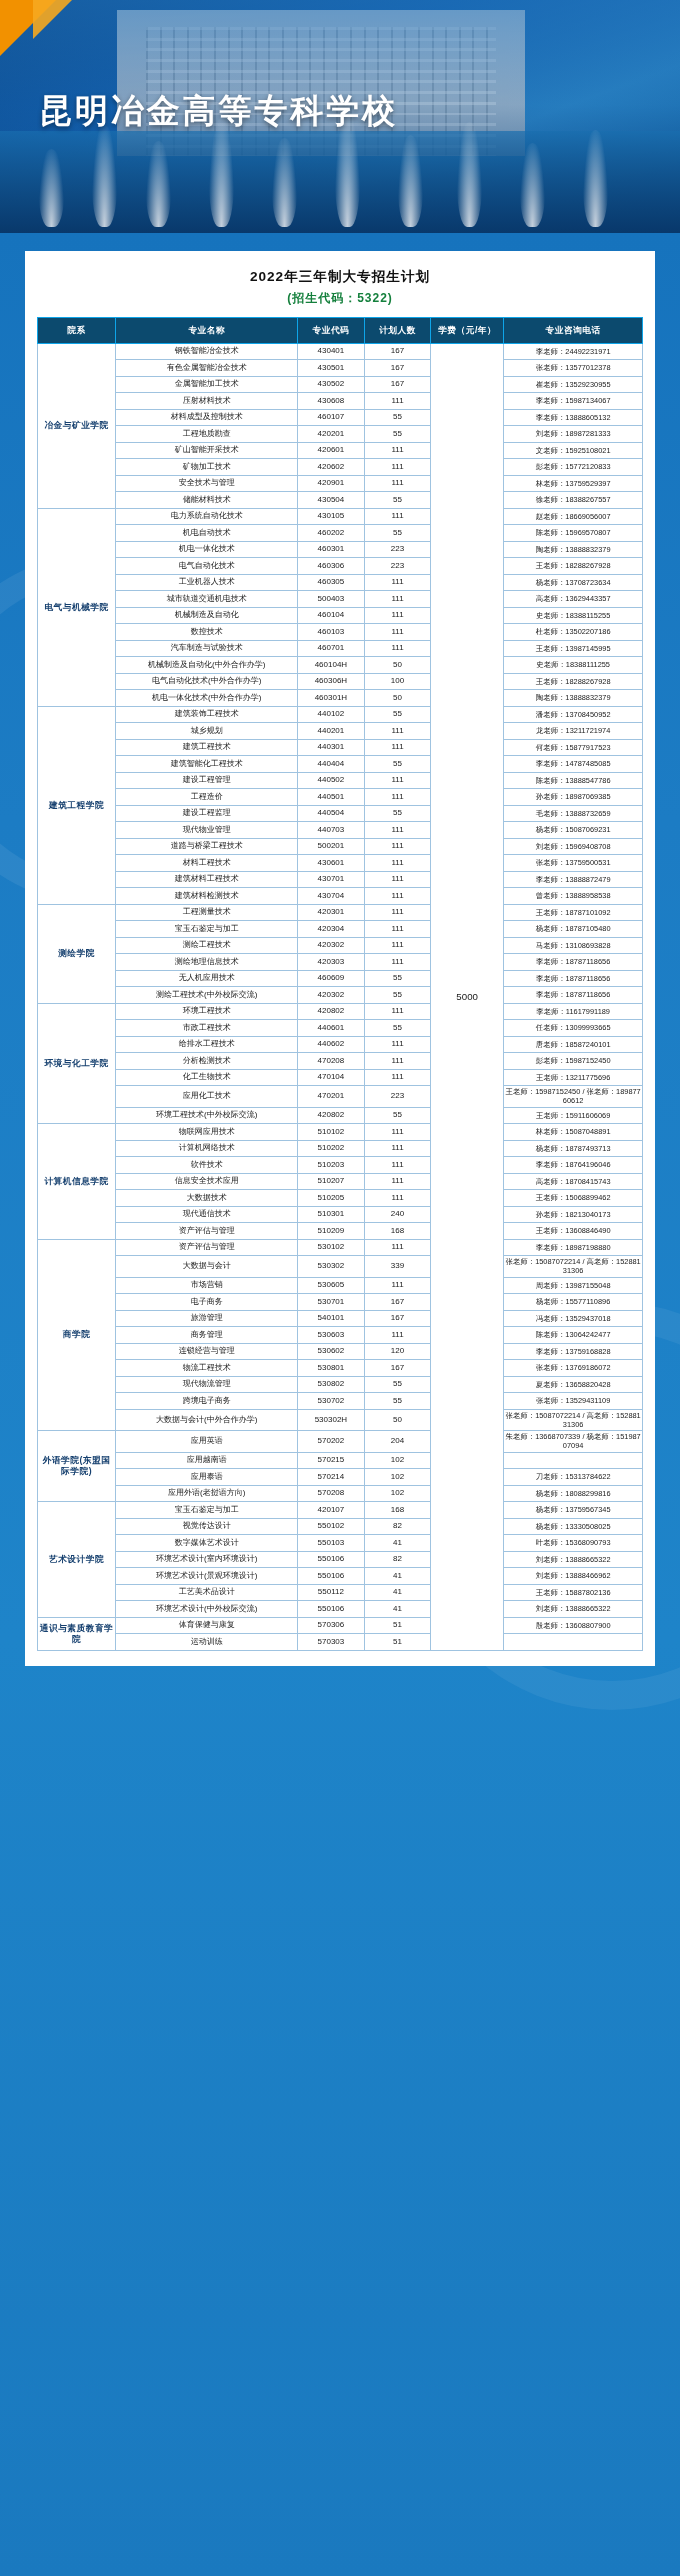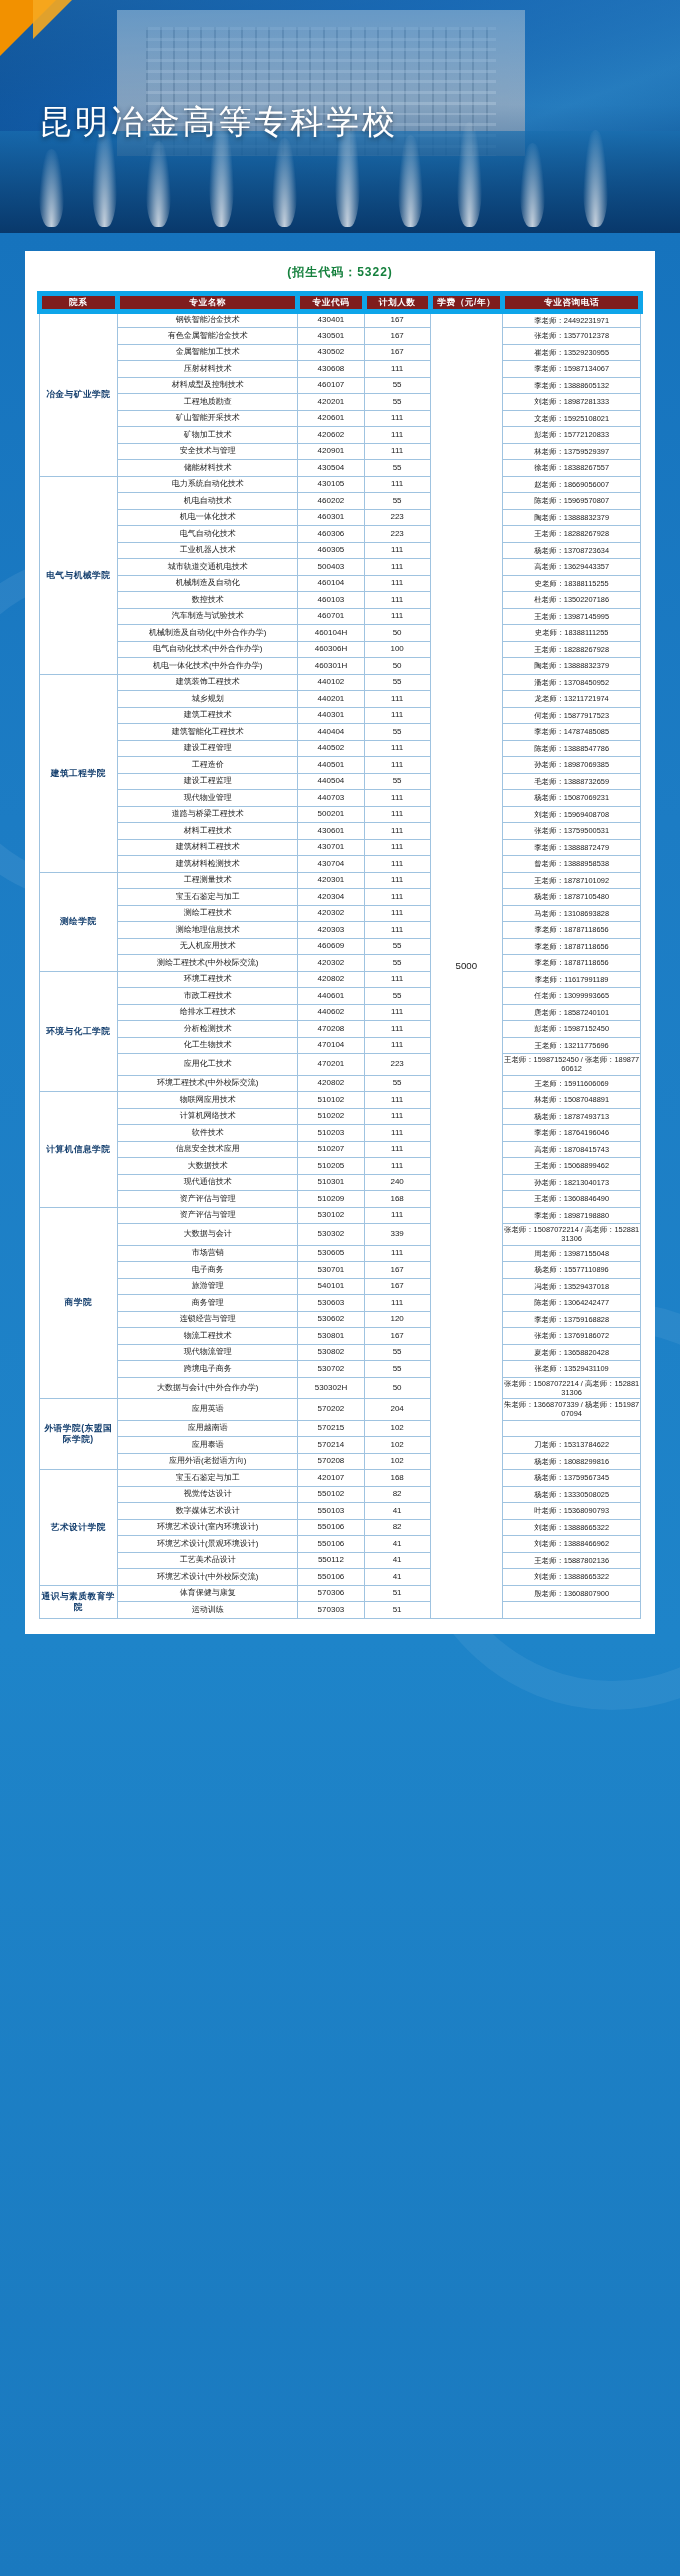--- a/index.html
+++ b/index.html
@@ -51,25 +51,24 @@
   .banner .orange-tri2 {
     position:absolute; left:33px; top:0; width:0; height:0;
     border-top:39px solid #f6a81f;
     border-right:39px solid transparent;
     opacity:.9;
   }
   .school-name {
     position:absolute; left:39px; top:89px;
     color:#ffffff;
     font-size:33px;
-    font-weight:normal;
+    font-weight:bold;
     letter-spacing:2.9px;
     text-shadow:0 1.9px 5.8px rgba(0,0,0,.45);
     white-space:nowrap;
-    margin-top:11px;
   }
 
   
   .page-body {
     position:relative;
     width:680px;
     min-height:2343px;
     background:linear-gradient(180deg,#1673bd 0%,#1c7cc4 25%,#1e84c9 60%,#1a79bf 100%);
     padding:17.5px 0 0 0;
   }
@@ -118,26 +117,26 @@
   }
   table.plan th, table.plan td {
     border:1px solid #9fc3e0;
     text-align:center;
     vertical-align:middle;
     padding:1px 1px;
     line-height:1.25;
     word-break:break-all;
   }
   table.plan thead th {
-    background:#7f1d1d;
+    background:#0c4a6e;
     color:#ffffff;
     font-weight:bold;
     font-size:8.7px;
-    height:17px;
-    border:5px solid #0ea5e9;
+    height:26px;
+    border:1px solid #0ea5e9;
     letter-spacing:0.5px;
   }
   td.dept {
     background:#ffffff;
     font-size:8.7px;
     font-weight:bold;
     color:#16406f;
     letter-spacing:0.5px;
   }
   td.major { text-align:center; font-size:8px; }
@@ -172,20 +171,21 @@
   <div class="orange-tri"></div>
   <div class="orange-tri2"></div>
   <div class="school-name">昆明冶金高等专科学校</div>
 </div>
 
 <div class="page-body">
   <div class="swoosh-a"></div>
   <div class="swoosh-b"></div>
 
   <div class="card">
+    <div class="title-main">2022年三年制大专招生计划</div>
     <div class="title-sub">(招生代码：5322)</div>
 
     <table class="plan">
       <colgroup>
         <col class="col-dept">
           <col class="col-major">
           <col class="col-code">
         <col class="col-num">
           <col class="col-fee">
           <col class="col-tel">

